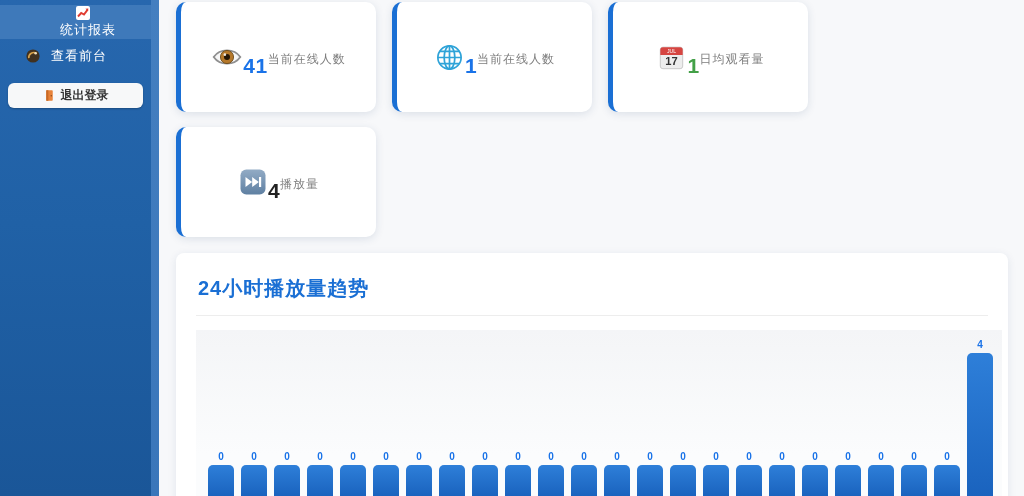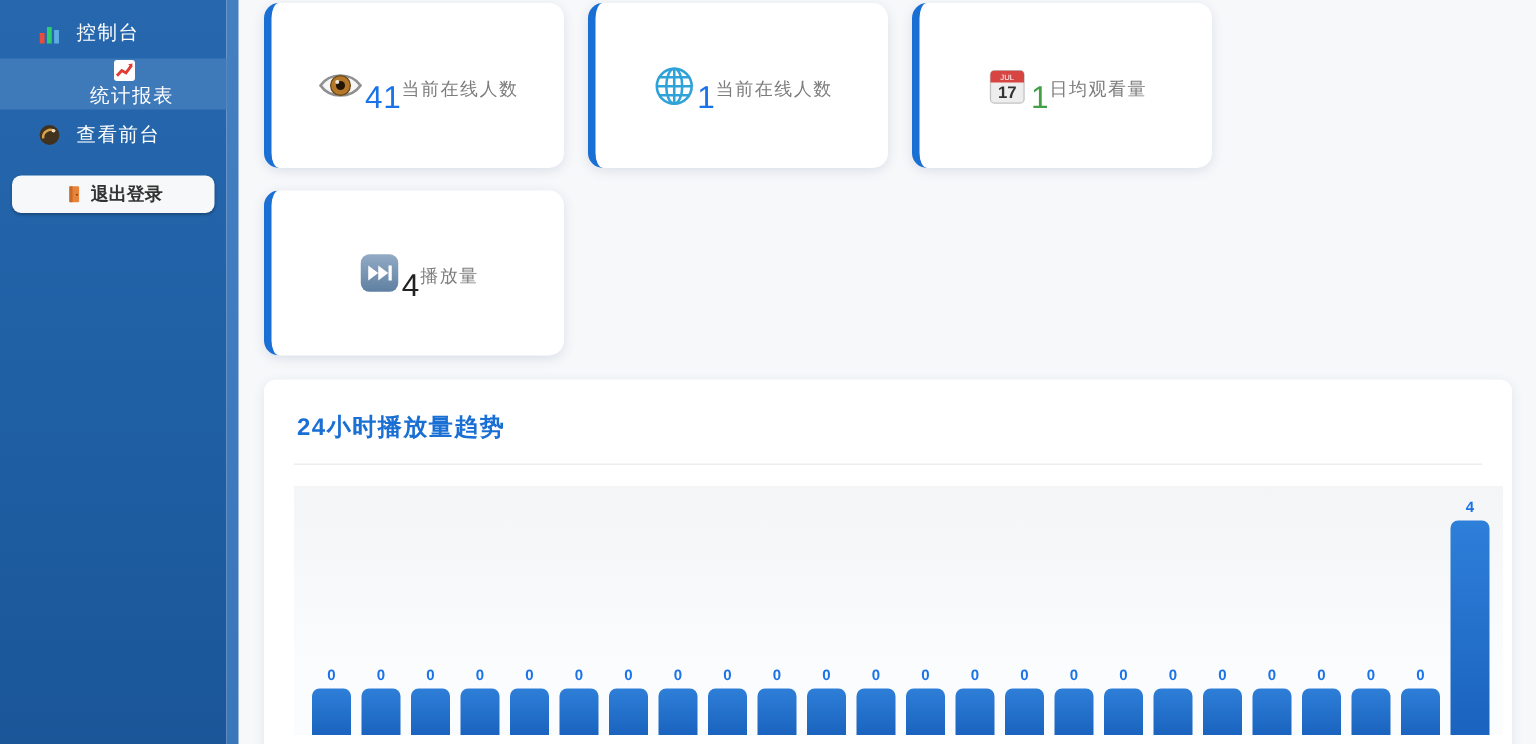--- a/index.html
+++ b/index.html
@@ -24,56 +24,46 @@
   .logout-btn svg { width:13px; height:13px; }
 
   
   .main { position:absolute; left:159px; top:0; width:865px; height:496px;
     background:#f7f8fa; padding:2px 0 0 17px; }
   .cards-row { display:flex; gap:16px; }
   .card { width:200px; height:110px; background:#ffffff; border-radius:10px;
     border-left:5px solid #1a6fd4; box-shadow:0 2px 8px rgba(30,60,110,.13);
     display:flex; flex-direction:row; align-items:center; justify-content:center; }
   .card .c-icon { height:32px; display:flex; align-items:center; justify-content:center; }
-  .card .c-value { font-size:21px; font-weight:normal; margin-top:18px; letter-spacing:.5px; }
+  .card .c-value { font-size:21px; font-weight:bold; margin-top:18px; letter-spacing:.5px; }
   .card .c-label { font-size:12px; color:#7d7d7d; margin-top:5px; letter-spacing:1px; }
   .row2 { margin-top:15px; }
 
   
   .chart-card { margin-top:16px; width:832px; height:260px; background:#ffffff;
     border-radius:8px; box-shadow:0 2px 8px rgba(30,60,110,.10); }
-  .chart-title { padding:22px 0 13px 22px; font-size:16px; font-weight:bold;
+  .chart-title { padding:22px 0 13px 22px; font-size:20px; font-weight:bold;
     color:#1a6fd4; letter-spacing:1px; }
   .chart-divider { margin:0 20px; border-bottom:1px solid #ededed; }
   .plot { position:relative; margin:14px 6px 0 20px; height:166px;
     background:linear-gradient(180deg,#f4f5f7 0%,#fbfcfd 75%); overflow:hidden; }
   .bar-group { position:absolute; bottom:0; width:26px; display:flex;
     flex-direction:column; align-items:center; }
   .bar-label { font-size:10px; font-weight:bold; color:#1a73e8; margin-bottom:3px; }
   .bar { width:26px; border-radius:5px 5px 0 0;
     background:linear-gradient(180deg,#2e7fd9,#1a63be); }
 </style>
 </head>
 <body>
 
 <div class="page">
 
   <nav class="sidebar">
     <div class="menu">
 
-      <div class="menu-item">
-        <span class="mi-icon">
-          <svg viewBox="0 0 16 16" width="16" height="16">
-            <rect x="1.5" y="8" width="3.2" height="7" fill="#e74c3c"></rect>
-            <rect x="6.3" y="4" width="3.2" height="11" fill="#2ecc71"></rect>
-            <rect x="11.1" y="6" width="3.2" height="9" fill="#5dade2"></rect>
-          </svg>
-        </span>
-        <span>控制台</span>
-      </div>
 
 
       <div class="menu-item active">
         <span class="mi-icon">
           <svg viewBox="0 0 16 16" width="16" height="16">
             <rect x="1" y="1" width="14" height="14" rx="2" fill="#ffffff"></rect>
             <polyline points="3,11.5 6.2,8 9,9.6 12.8,4.4" stroke="#e03c31" stroke-width="1.9" fill="none"></polyline>
             <path d="M13.4 3.4l-3 .4 2.4 2z" fill="#e03c31"></path>
           </svg>
         </span>

